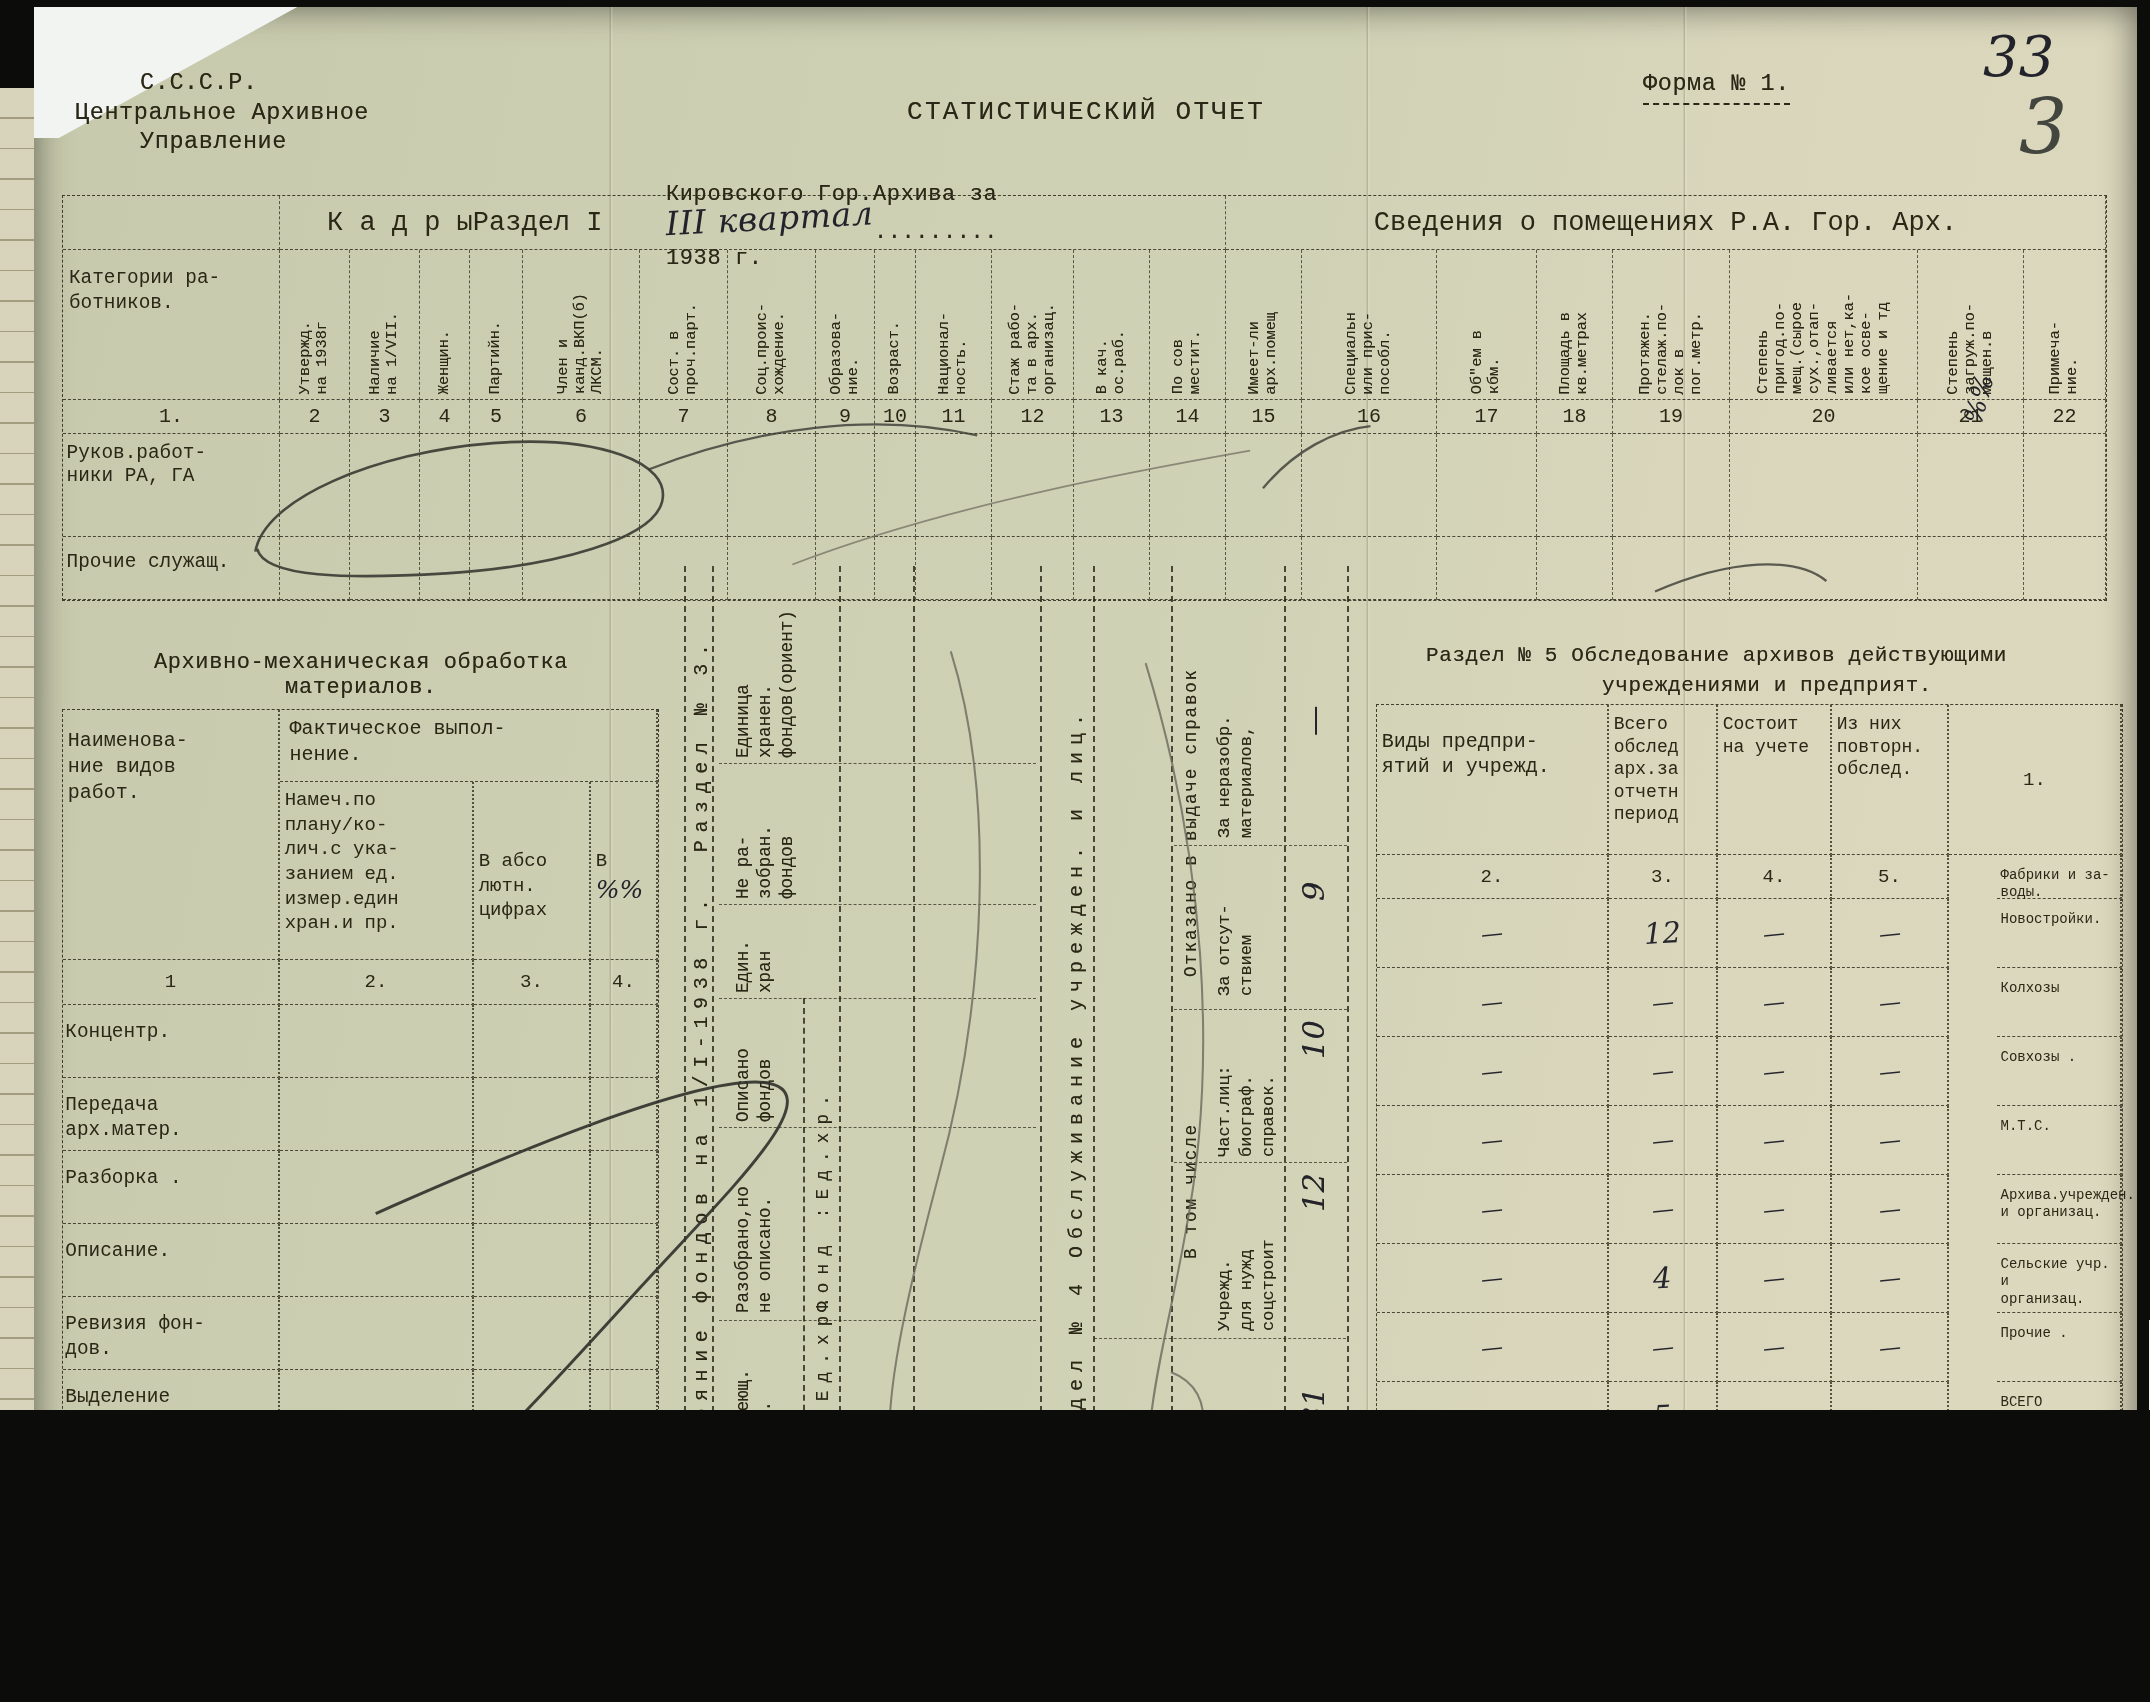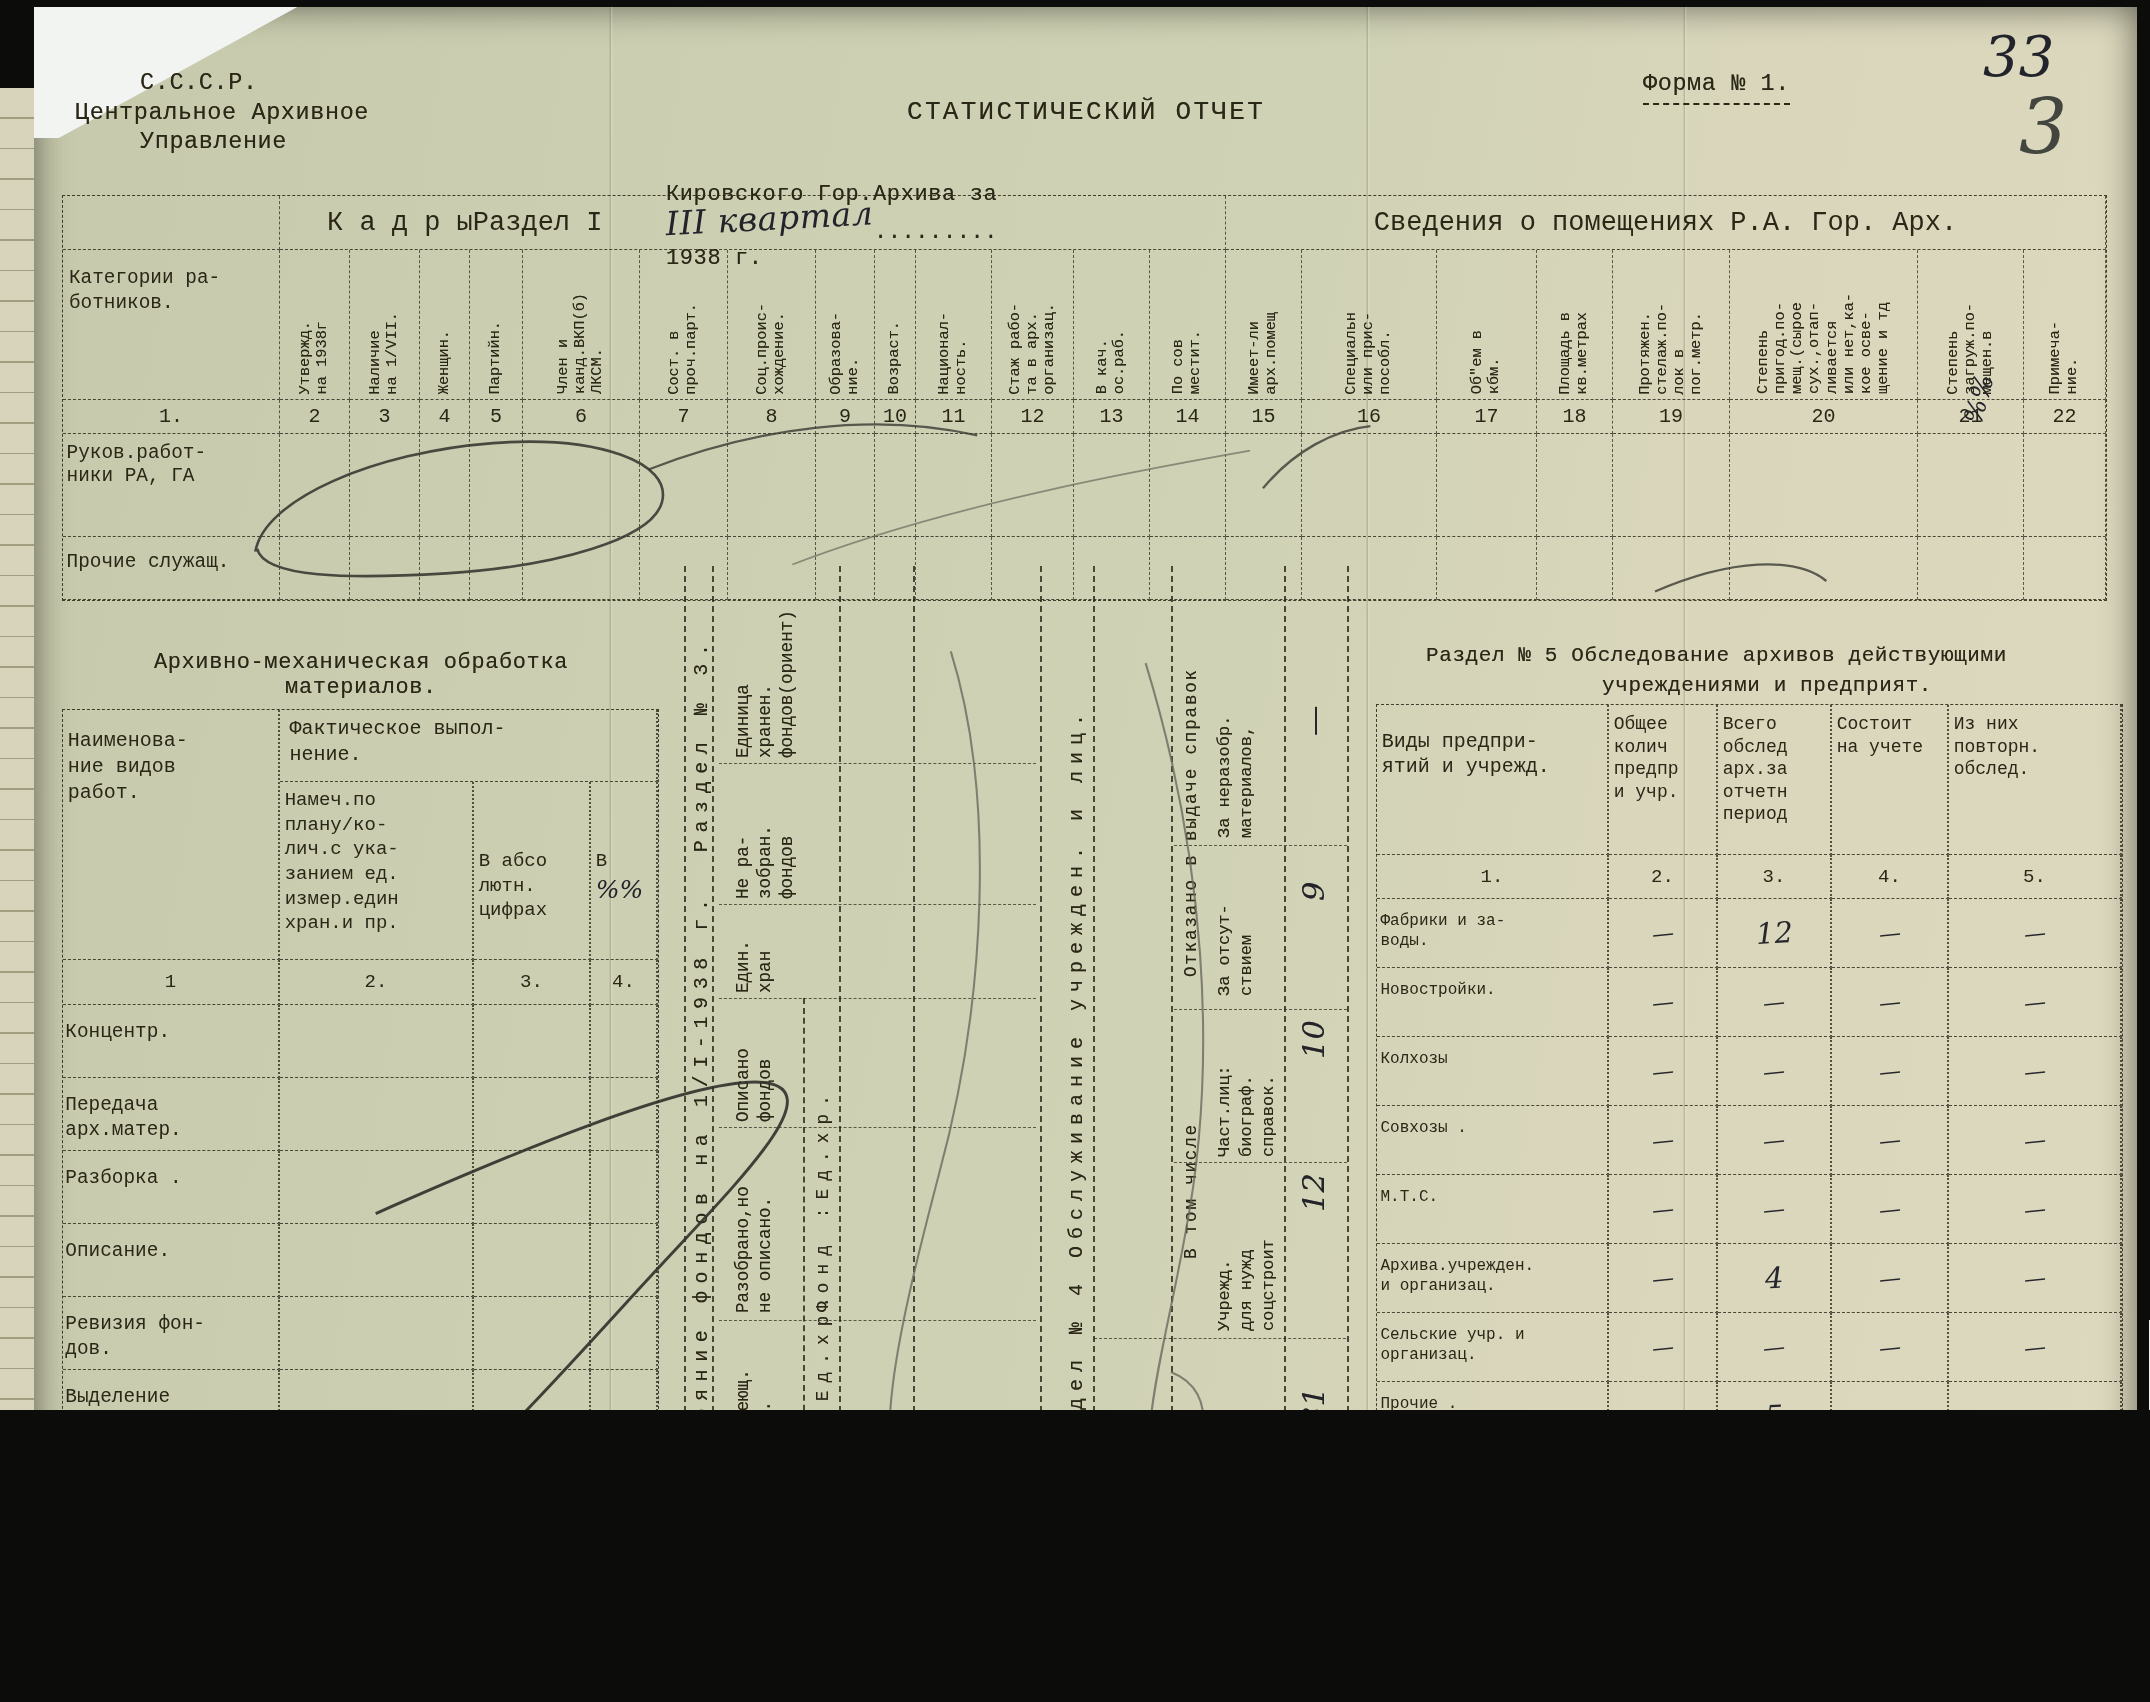--- a/index.html
+++ b/index.html
@@ -51,21 +51,21 @@
   .s2t{font-size:19px;white-space:pre-line;line-height:1.3;padding:5.9px 2.3px 0 4.7px;}
   .s2num{display:flex;align-items:center;justify-content:center;font-size:19px;}
   .s2label{font-size:19.4px;white-space:pre-line;line-height:1.25;padding:15.3px 1.2px 0 2.3px;}
   
   .s5grid{position:absolute;left:1376px;top:704px;display:grid;
     grid-template-columns:232px 109px 114px 117px 173px;grid-template-rows:150px 44px;
     grid-auto-rows:minmax(69px,auto);border:1.8px dashed rgba(40,36,22,.85);}
   .s5c{box-sizing:border-box;border-right:2.3px dotted rgba(40,36,22,.75);border-bottom:1.8px dashed rgba(40,36,22,.8);}
   .s5h{font-size:18px;white-space:pre-line;line-height:1.25;padding:8.2px 1.2px 0 4.7px;}
   .s5n{display:flex;align-items:center;justify-content:center;font-size:19px;}
-  .s5label{font-size:16px;white-space:pre-line;line-height:1.25;padding:11.7px 1.2px 0 3.5px;}
+  .s5label{font-size:14px;white-space:pre-line;line-height:1.25;padding:11.7px 1.2px 0 3.5px;margin-left:48px;}
   .s5cell{display:flex;align-items:center;justify-content:center;}
   .s5v{font-family:"DejaVu Serif","Liberation Serif",serif;font-style:italic;font-size:22px;color:#26262e;transform:rotate(-6deg);}
   .s5v.num{font-size:29px;transform:rotate(-3deg);}
   svg.overlay{position:absolute;left:0;top:0;pointer-events:none;}
 </style>
 </head>
 <body>
 
 <div class="stage">
   <div class="underpage"></div>
@@ -425,24 +425,20 @@
 
       <div class="rline hw s4val" style="font-size: 30.5px; left: 1296px; top: 736px;">—</div>
 
   </div>
 
   <div class="t" style="left:1426px;top:644px;font-size:21px;">Раздел № 5 Обследование архивов действующими</div>
   <div class="t" style="left:1602px;top:674px;font-size:21px;">учреждениями и предприят.</div>
   <div class="s5grid">
     <div class="s5c s5h" style="font-size:20px;padding-top:23.5px;">Виды предпри-
 ятий и учрежд.</div>
-    <div class="s5c s5h">Общее
-колич
-предпр
-и учр.</div>
     <div class="s5c s5h">Всего
 обслед
 арх.за
 отчетн
 период</div>
     <div class="s5c s5h">Состоит
 на учете</div>
     <div class="s5c s5h">Из них
 повторн.
 обслед.</div>

